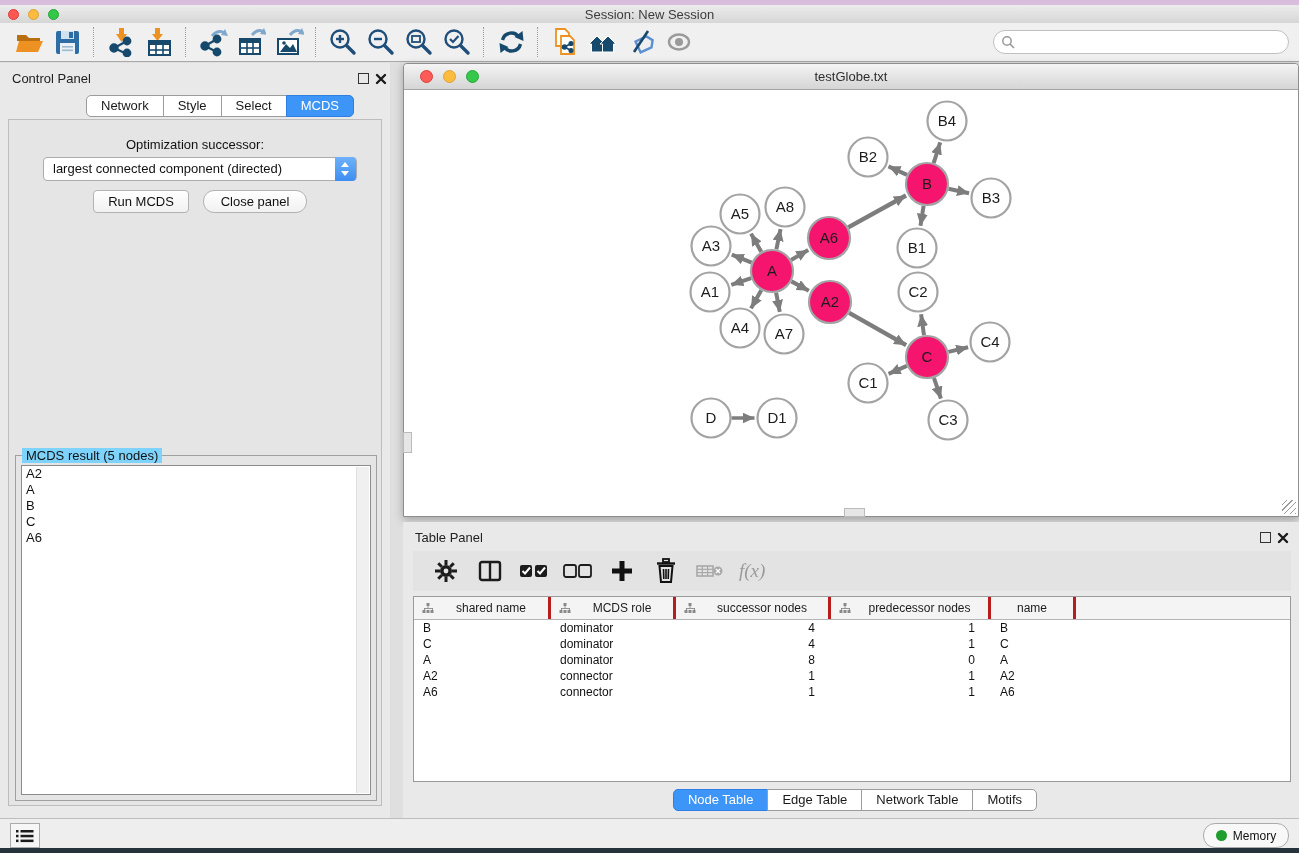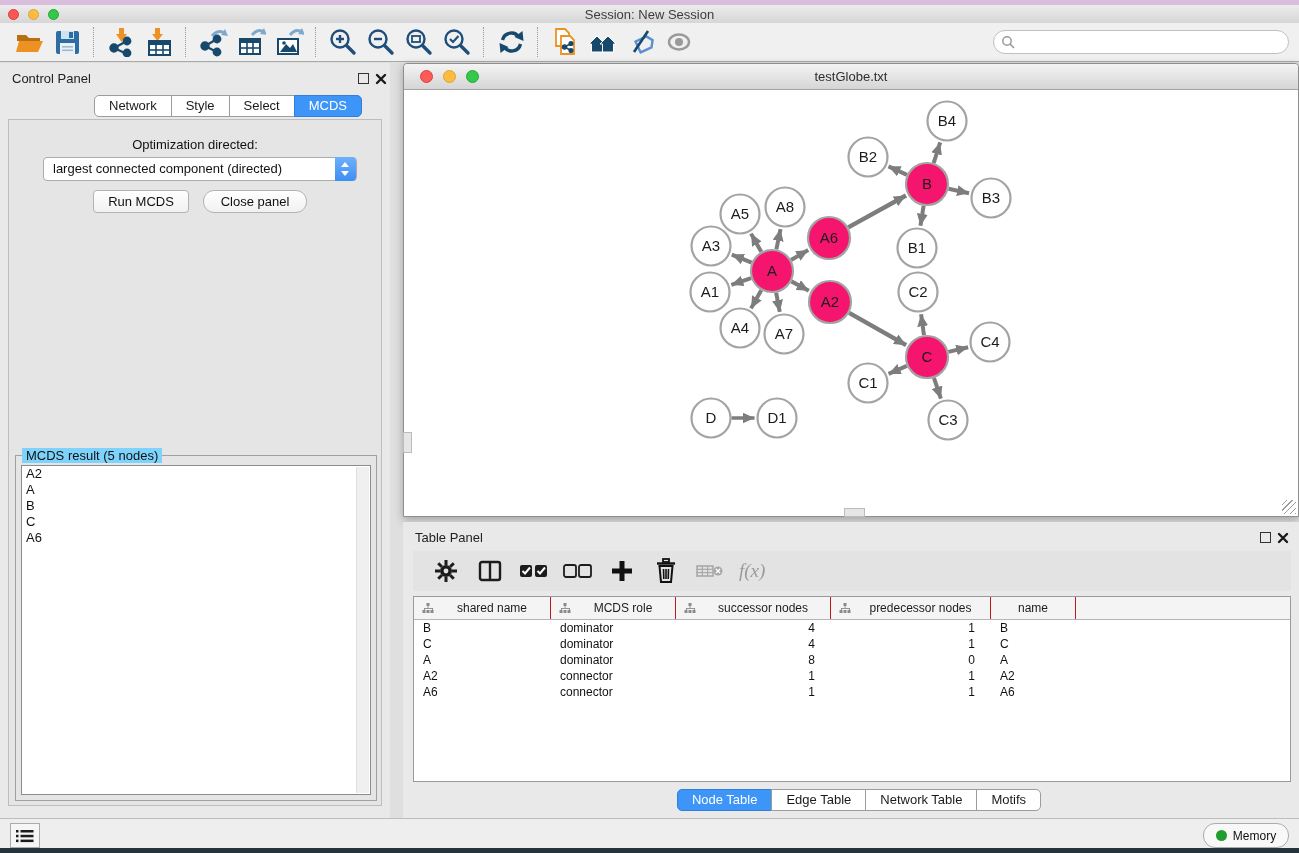--- a/index.html
+++ b/index.html
@@ -25,21 +25,21 @@
   .search-ico{position:absolute;left:8px;top:5px;}
   
   .control-panel{position:absolute;left:0;top:63px;width:390px;height:755px;background:#e9e9e9;}
   .panel-head{position:absolute;left:0;top:6px;width:100%;height:18px;}
   .panel-title{position:absolute;left:12px;top:2px;font-size:13px;color:#222;}
   .float-box{position:absolute;width:9px;height:9px;border:1.5px solid #333;top:4px;}
   .close-x{position:absolute;top:2px;width:12px;height:12px;}
   .seg-tabs{position:absolute;display:flex;}
   .seg{height:20px;line-height:20px;padding:0 14px;font-size:13px;color:#1a1a1a;background:#fff;
        border:1px solid #9c9c9c;margin-left:-1px;cursor:default;}
-  .seg.first{border-radius:5px 0 0 5px;margin-left:16px;}
+  .seg.first{border-radius:5px 0 0 5px;margin-left:8px;}
   .seg.last{border-radius:0 5px 5px 0;}
   .seg.sel{background:#3d95f7;border-color:#2f7fe0;color:#fff;}
   .tab-content{position:absolute;left:8px;top:56px;width:374px;height:687px;background:#e5e5e5;
                border:1px solid #bdbdbd;box-sizing:border-box;}
   .opt-label{position:absolute;left:0;width:100%;top:17px;text-align:center;font-size:13px;color:#111;}
   .dropdown{position:absolute;left:34px;top:37px;width:314px;height:24px;background:#fff;border:1px solid #acacac;
             border-radius:4px;box-sizing:border-box;}
   .dropdown .val{position:absolute;left:9px;top:3px;font-size:13px;color:#111;white-space:nowrap;}
   .dd-cap{position:absolute;right:0;top:-1px;width:21px;height:24px;background:linear-gradient(#6eb1fb,#3d8ef2);
           border-radius:0 4px 4px 0;}
@@ -73,21 +73,21 @@
        repeating-linear-gradient(135deg,transparent 0 3px,#9a9a9a 3px 4px);}
   
   .table-panel{position:absolute;left:403px;top:522px;width:896px;height:296px;background:#e9e9e9;}
   .tp-toolbar{position:absolute;left:10px;top:29px;width:878px;height:40px;background:#e3e3e3;
               display:flex;align-items:center;gap:14px;padding-left:18px;box-sizing:border-box;}
   .tp-btn{display:flex;align-items:center;justify-content:center;width:30px;height:30px;}
   .fx{font-family:"Liberation Serif",serif;font-style:italic;font-size:19px;color:#9a9a9a;}
   .dtable{position:absolute;left:10px;top:74px;width:878px;height:186px;background:#fff;
           border:1px solid #9a9a9a;box-sizing:border-box;overflow:hidden;}
   .thead{display:flex;height:22px;background:#f4f4f4;border-bottom:1px solid #b5b5b5;}
-  .th{display:flex;align-items:center;font-size:12px;color:#1c1c1c;border-right:1px solid #b91c1c;box-sizing:border-box;}
+  .th{display:flex;align-items:center;font-size:12px;color:#1c1c1c;border-right:3px solid #b91c1c;box-sizing:border-box;}
   .th .hlabel{flex:1;text-align:center;}
   .th .hier{margin-left:8px;flex:0 0 auto;}
   .trow{display:flex;height:16px;}
   .td{font-size:12px;color:#111;box-sizing:border-box;line-height:16px;white-space:nowrap;overflow:hidden;}
   .bot-tabs{position:absolute;left:0;right:0;top:267px;display:flex;justify-content:center;}
   
   .status-bar{position:absolute;left:0;top:818px;width:1299px;height:30px;background:#eeeeee;border-top:1px solid #bdbdbd;}
   .list-btn{position:absolute;left:10px;top:4px;width:28px;height:23px;background:#f6f6f6;border:1px solid #ababab;
             display:flex;align-items:center;justify-content:center;}
   .mem-btn{position:absolute;right:10px;top:4px;width:84px;height:23px;background:#f8f8f8;border:1px solid #ababab;
@@ -279,21 +279,21 @@
           </svg>
       </span>
     </div>
     <div class="seg-tabs" id="cp-tabs" style="left:78px;top:32px;">
         <div class="seg first">Network</div>
         <div class="seg">Style</div>
         <div class="seg">Select</div>
         <div class="seg last sel">MCDS</div>
       </div>
     <div class="tab-content">
-      <div class="opt-label">Optimization directed:</div>
+      <div class="opt-label">Optimization successor:</div>
       <div class="dropdown">
         <span class="val">largest connected component (directed)</span>
         <span class="dd-cap">
             <span class="up"></span>
             <span class="dn"></span>
           </span>
       </div>
       <div class="btn" style="left:84px;top:70px;width:96px;">Run MCDS</div>
       <div class="btn" style="left:194px;top:70px;width:104px;border-radius:11px;">Close panel</div>
       <div class="groupbox">

